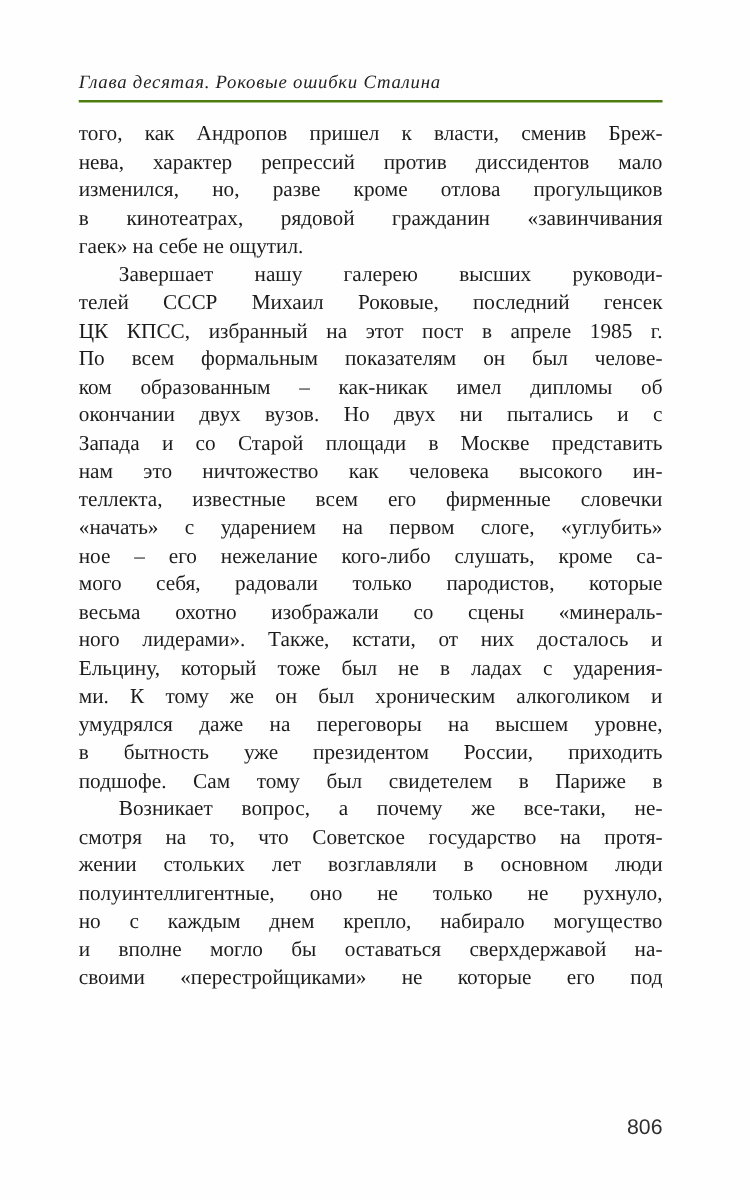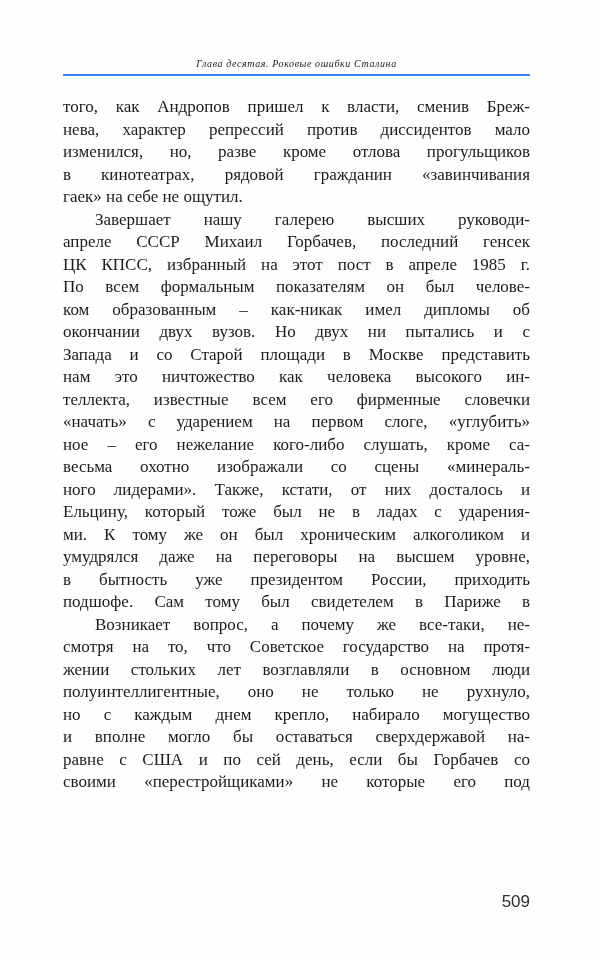--- a/index.html
+++ b/index.html
@@ -14,27 +14,27 @@
     background: #fefefe;
     font-family: "Liberation Serif", serif;
     color: #1b1b1b;
     overflow: hidden;
   }
   .running-header {
     position: absolute;
     top: 58px;
     left: 63px;
     width: 467px;
-    text-align: center;
+    text-align: left;
     font-style: italic;
-    font-size: 10px;
+    font-size: 15px;
     letter-spacing: 0.6px;
     color: #222222;
     padding-bottom: 5px;
-    border-bottom: 2px solid #3b82f6;
+    border-bottom: 2px solid #4d7c0f;
   }
   .text-column {
     position: absolute;
     top: 96px;
     left: 63px;
     width: 467px;
   }
   .paragraph {
     margin: 0;
   }
@@ -73,45 +73,45 @@
   <div class="text-column">
       <div class="paragraph">
         <div class="line stretch">того, как Андропов пришел к власти, сменив Бреж-</div>
         <div class="line stretch">нева, характер репрессий против диссидентов мало</div>
         <div class="line stretch">изменился, но, разве кроме отлова прогульщиков</div>
         <div class="line stretch">в кинотеатрах, рядовой гражданин «завинчивания</div>
         <div class="line">гаек» на себе не ощутил.</div>
       </div>
       <div class="paragraph">
         <div class="line stretch indent">Завершает нашу галерею высших руководи-</div>
-        <div class="line stretch">апреле СССР Михаил Горбачев, последний генсек</div>
+        <div class="line stretch">телей СССР Михаил Роковые, последний генсек</div>
         <div class="line stretch">ЦК КПСС, избранный на этот пост в апреле 1985 г.</div>
         <div class="line stretch">По всем формальным показателям он был челове-</div>
         <div class="line stretch">ком образованным – как-никак имел дипломы об</div>
         <div class="line stretch">окончании двух вузов. Но двух ни пытались и с</div>
         <div class="line stretch">Запада и со Старой площади в Москве представить</div>
         <div class="line stretch">нам это ничтожество как человека высокого ин-</div>
         <div class="line stretch">теллекта, известные всем его фирменные словечки</div>
         <div class="line stretch">«начать» с ударением на первом слоге, «углубить»</div>
         <div class="line stretch">ное – его нежелание кого-либо слушать, кроме са-</div>
+        <div class="line stretch">мого себя, радовали только пародистов, которые</div>
         <div class="line stretch">весьма охотно изображали со сцены «минераль-</div>
         <div class="line stretch">ного лидерами». Также, кстати, от них досталось и</div>
         <div class="line stretch">Ельцину, который тоже был не в ладах с ударения-</div>
         <div class="line stretch">ми. К тому же он был хроническим алкоголиком и</div>
         <div class="line stretch">умудрялся даже на переговоры на высшем уровне,</div>
         <div class="line stretch">в бытность уже президентом России, приходить</div>
         <div class="line stretch">подшофе. Сам тому был свидетелем в Париже в</div>
       </div>
       <div class="paragraph">
         <div class="line stretch indent">Возникает вопрос, а почему же все-таки, не-</div>
         <div class="line stretch">смотря на то, что Советское государство на протя-</div>
         <div class="line stretch">жении стольких лет возглавляли в основном люди</div>
         <div class="line stretch">полуинтеллигентные, оно не только не рухнуло,</div>
         <div class="line stretch">но с каждым днем крепло, набирало могущество</div>
         <div class="line stretch">и вполне могло бы оставаться сверхдержавой на-</div>
-        <div class="line stretch">равне с США и по сей день, если бы Горбачев со</div>
         <div class="line stretch">своими «перестройщиками» не которые его под</div>
       </div>
     </div>
 
-  <div class="page-number">509</div>
+  <div class="page-number">806</div>
 
 </div>
 
 </body></html>

